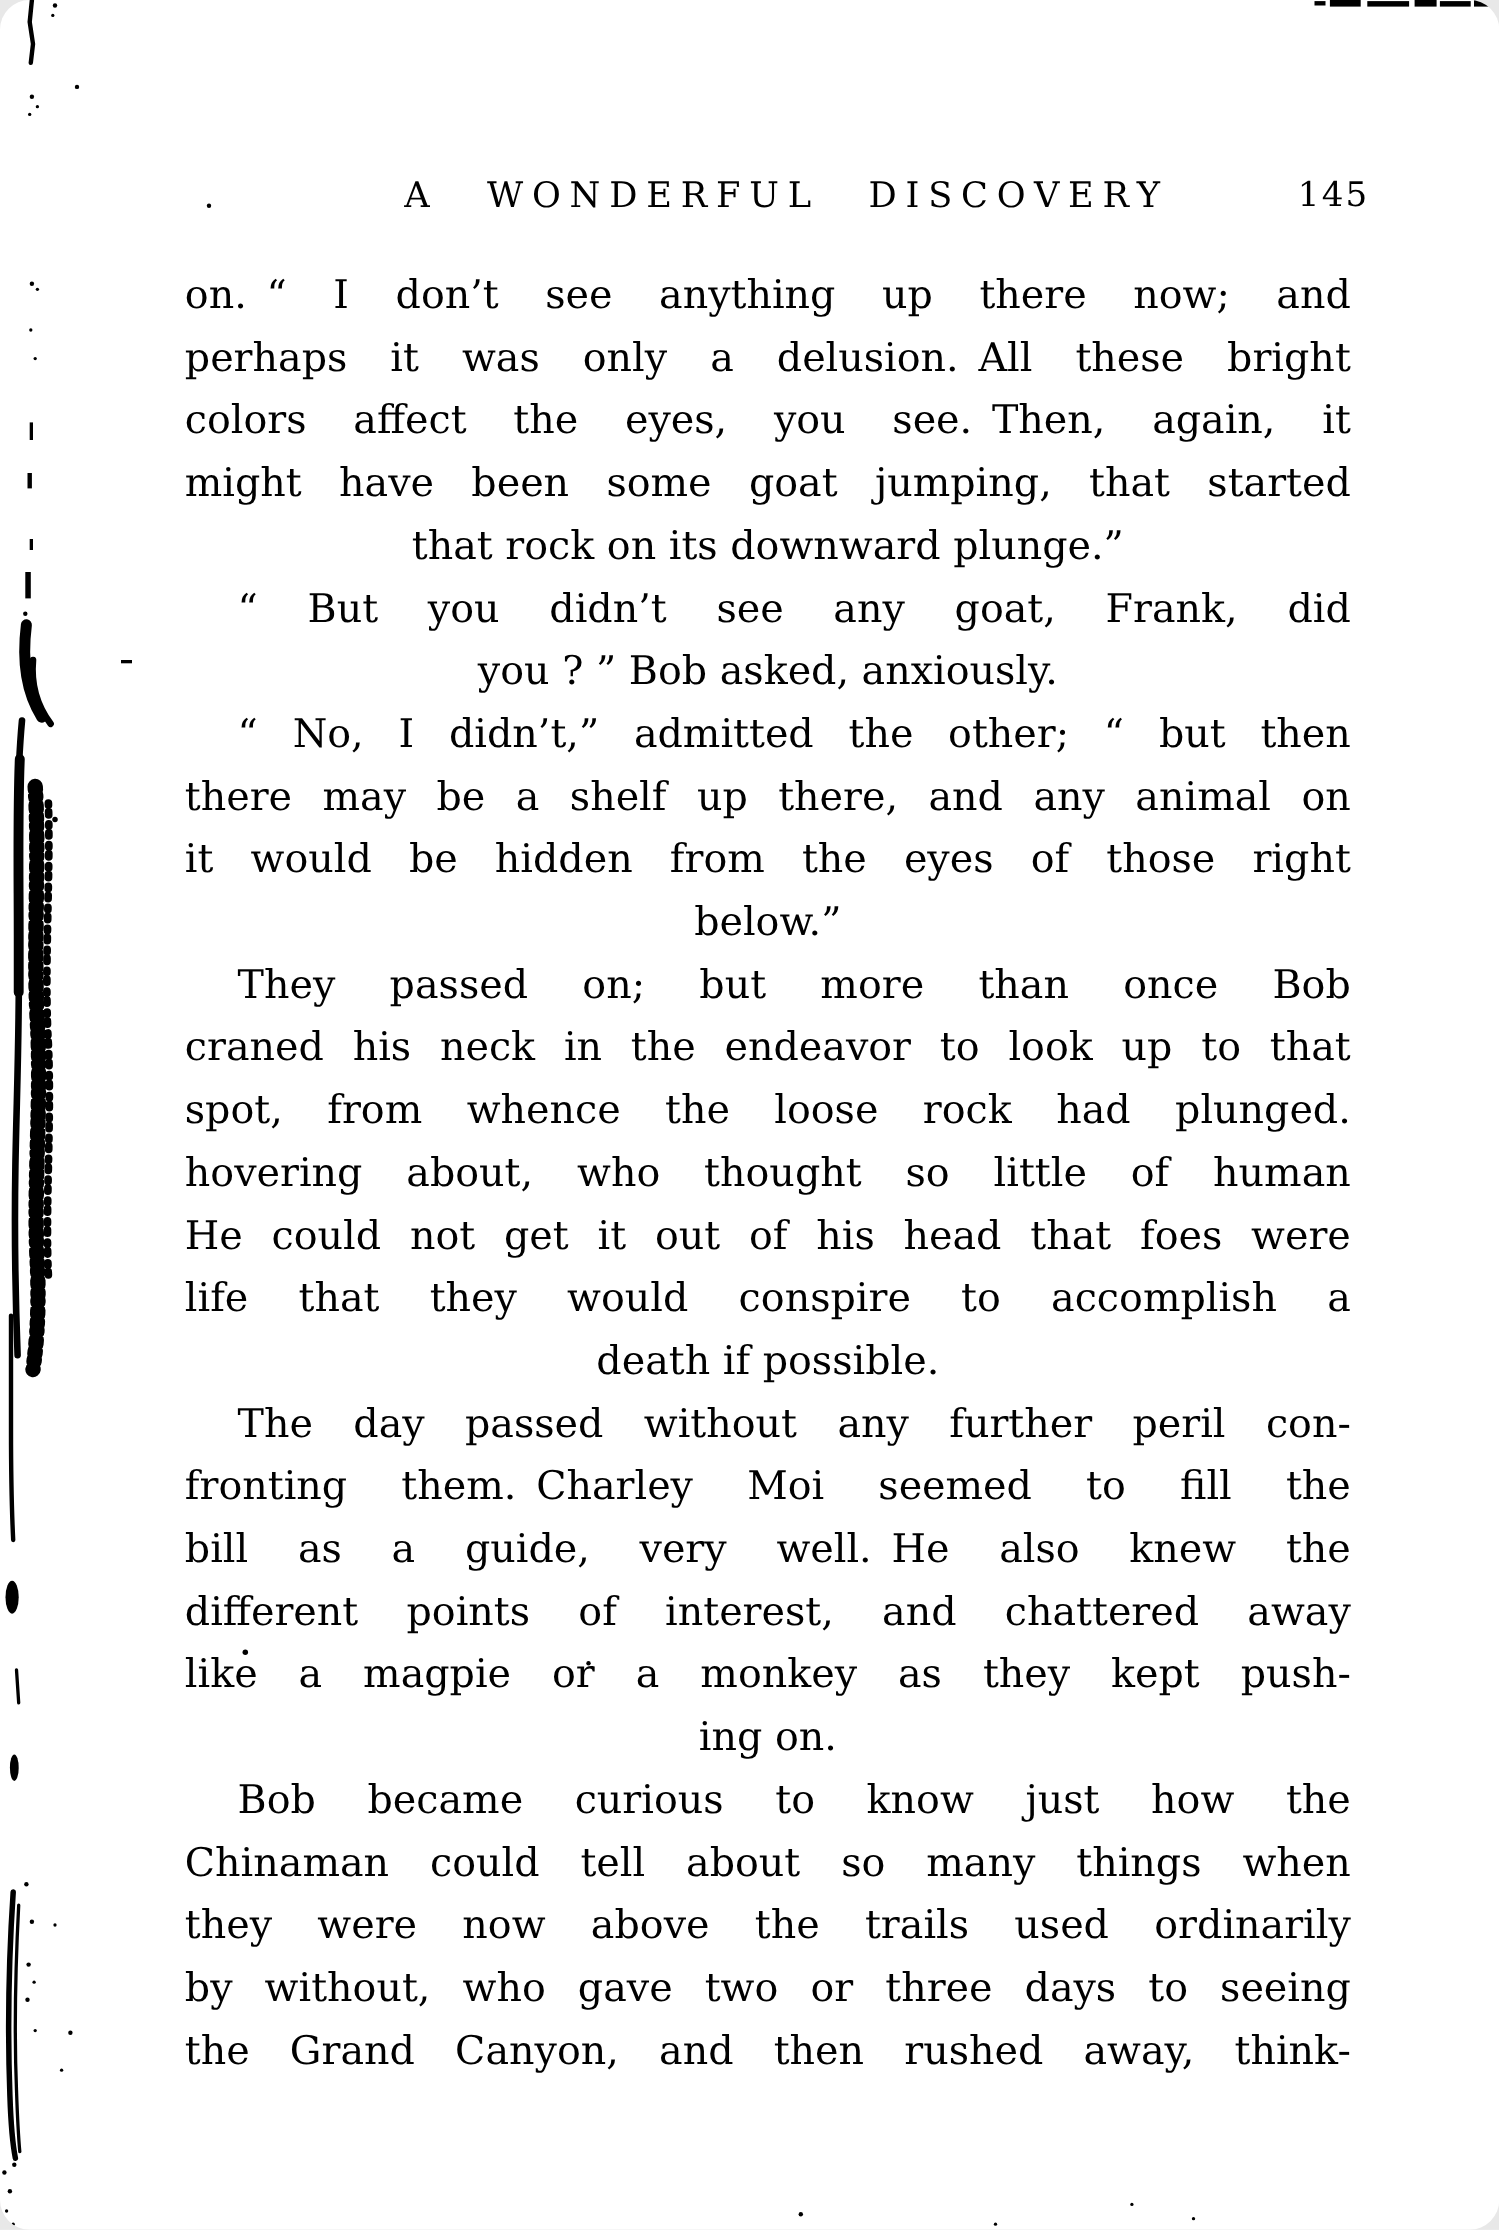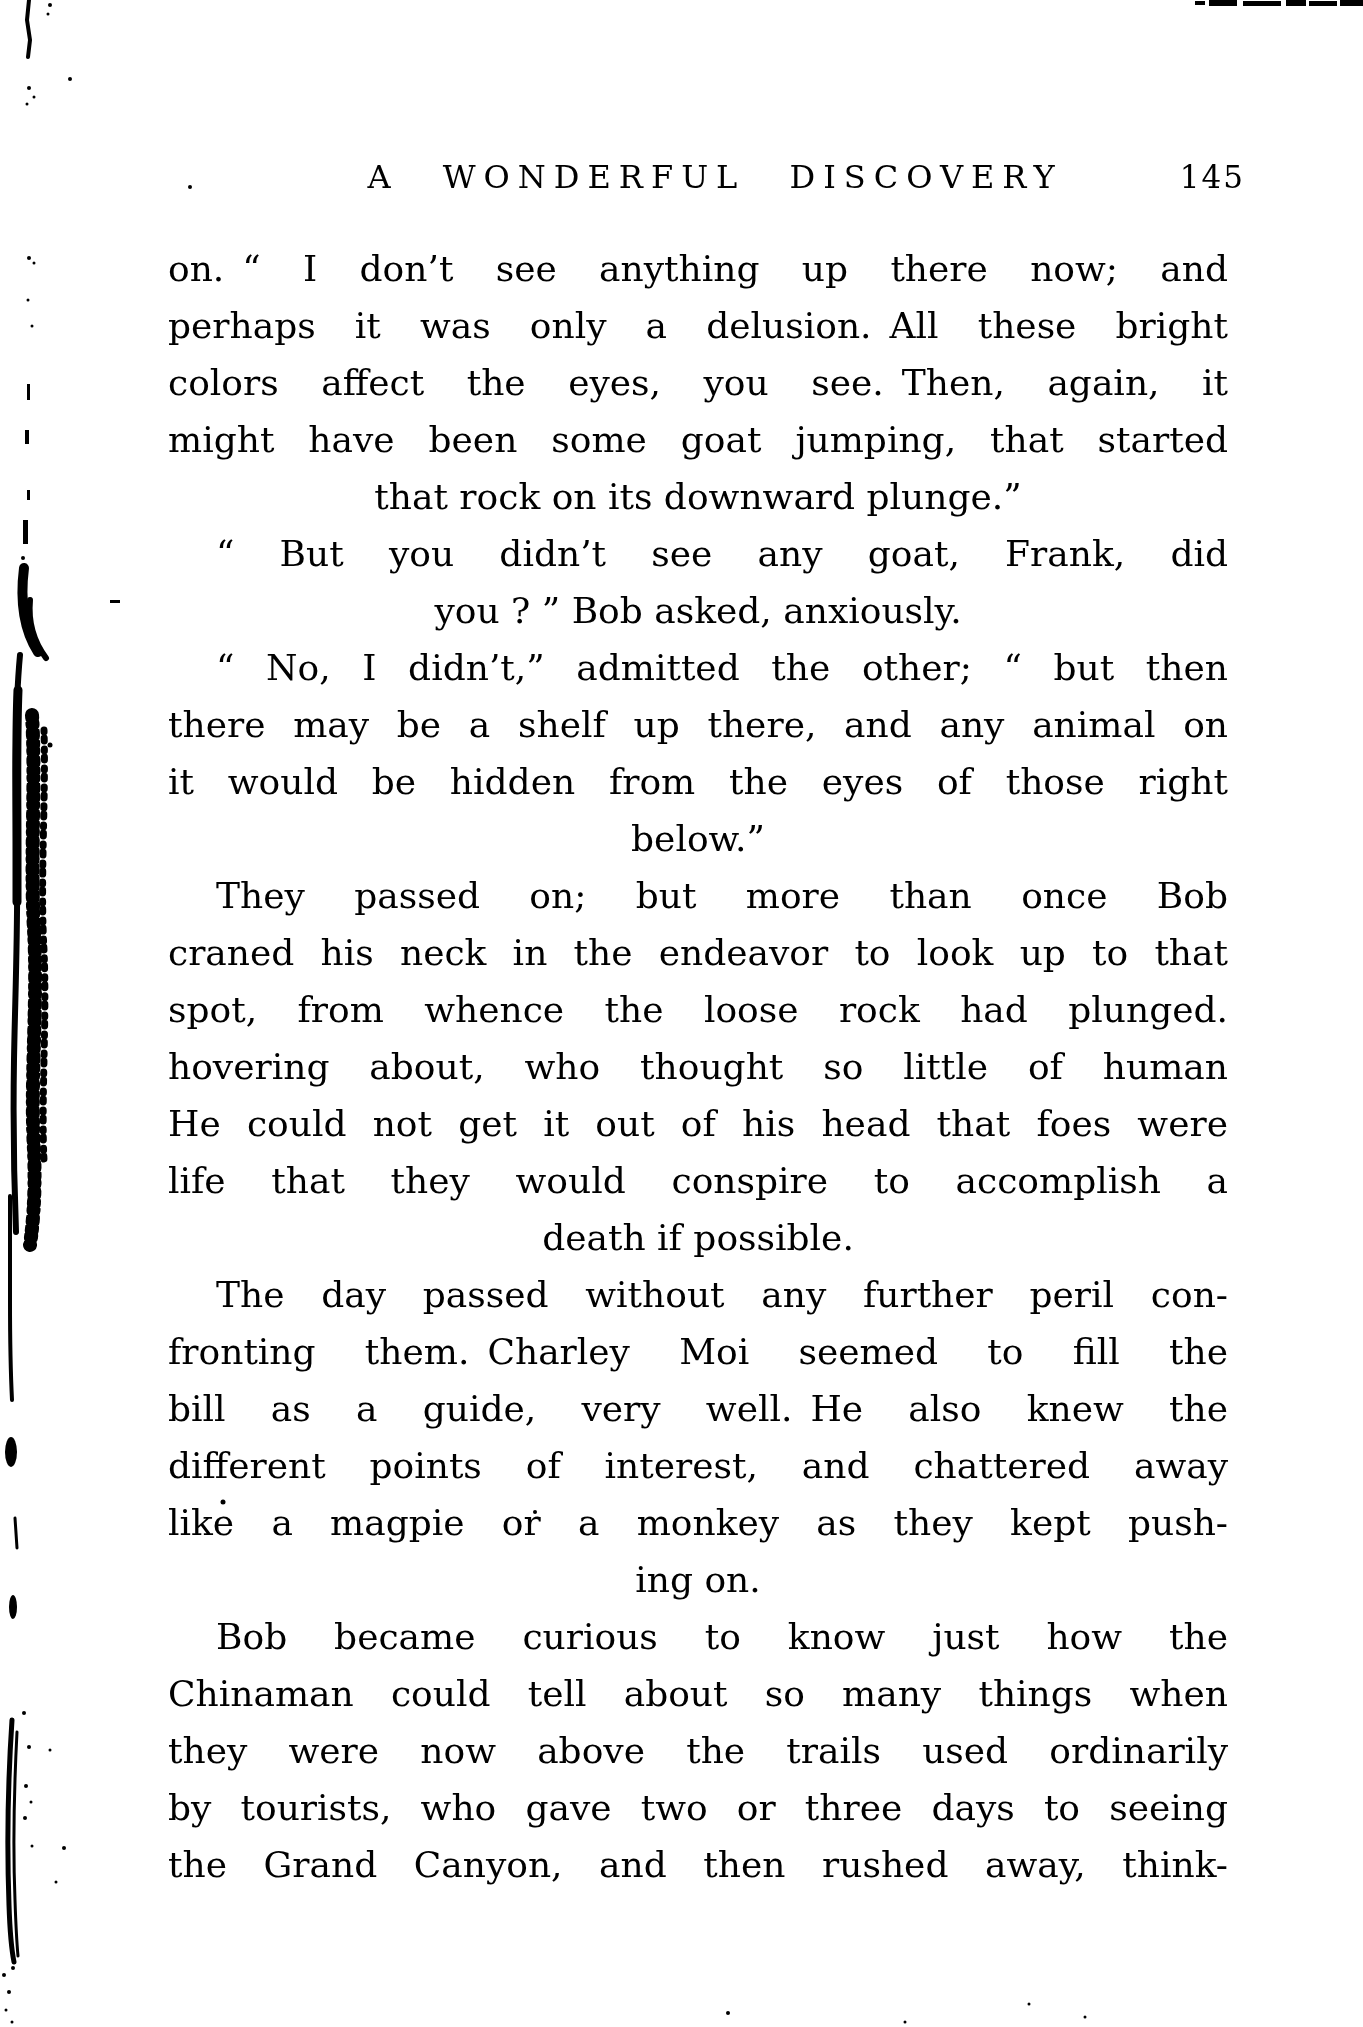--- a/index.html
+++ b/index.html
@@ -3,20 +3,21 @@
 <meta charset="utf-8">
 <style>
   html,body{margin:0;padding:0;background:#e8e8e8;}
   .page{
     position:relative;
     width:1363px;height:2027px;
     background:#ffffff;
     overflow:hidden;
     font-family:"DejaVu Serif","Liberation Serif",serif;
     color:#000;
+    border-radius:27px;
   }
   .artifacts{position:absolute;left:0;top:0;width:1363px;height:2027px;pointer-events:none;}
   .header{
     position:absolute;left:185px;top:158px;width:1060px;height:46px;
   }
   .running-title{
     display:block;text-align:center;
     font-size:32px;letter-spacing:8px;word-spacing:26px;
     white-space:nowrap;
   }
@@ -140,17 +141,17 @@
       <div class="line l">death if possible.</div>
       <div class="line j ind">The day passed without any further peril con-</div>
       <div class="line j">fronting them. Charley Moi seemed to fill the</div>
       <div class="line j">bill as a guide, very well. He also knew the</div>
       <div class="line j">different points of interest, and chattered away</div>
       <div class="line j">like a magpie or a monkey as they kept push-</div>
       <div class="line l">ing on.</div>
       <div class="line j ind">Bob became curious to know just how the</div>
       <div class="line j">Chinaman could tell about so many things when</div>
       <div class="line j">they were now above the trails used ordinarily</div>
-      <div class="line j">by tourists, who gave two or three days to seeing</div>
+      <div class="line j">by without, who gave two or three days to seeing</div>
       <div class="line j">the Grand Canyon, and then rushed away, think-</div>
     </div>
 
 </div>
 
 </body></html>

